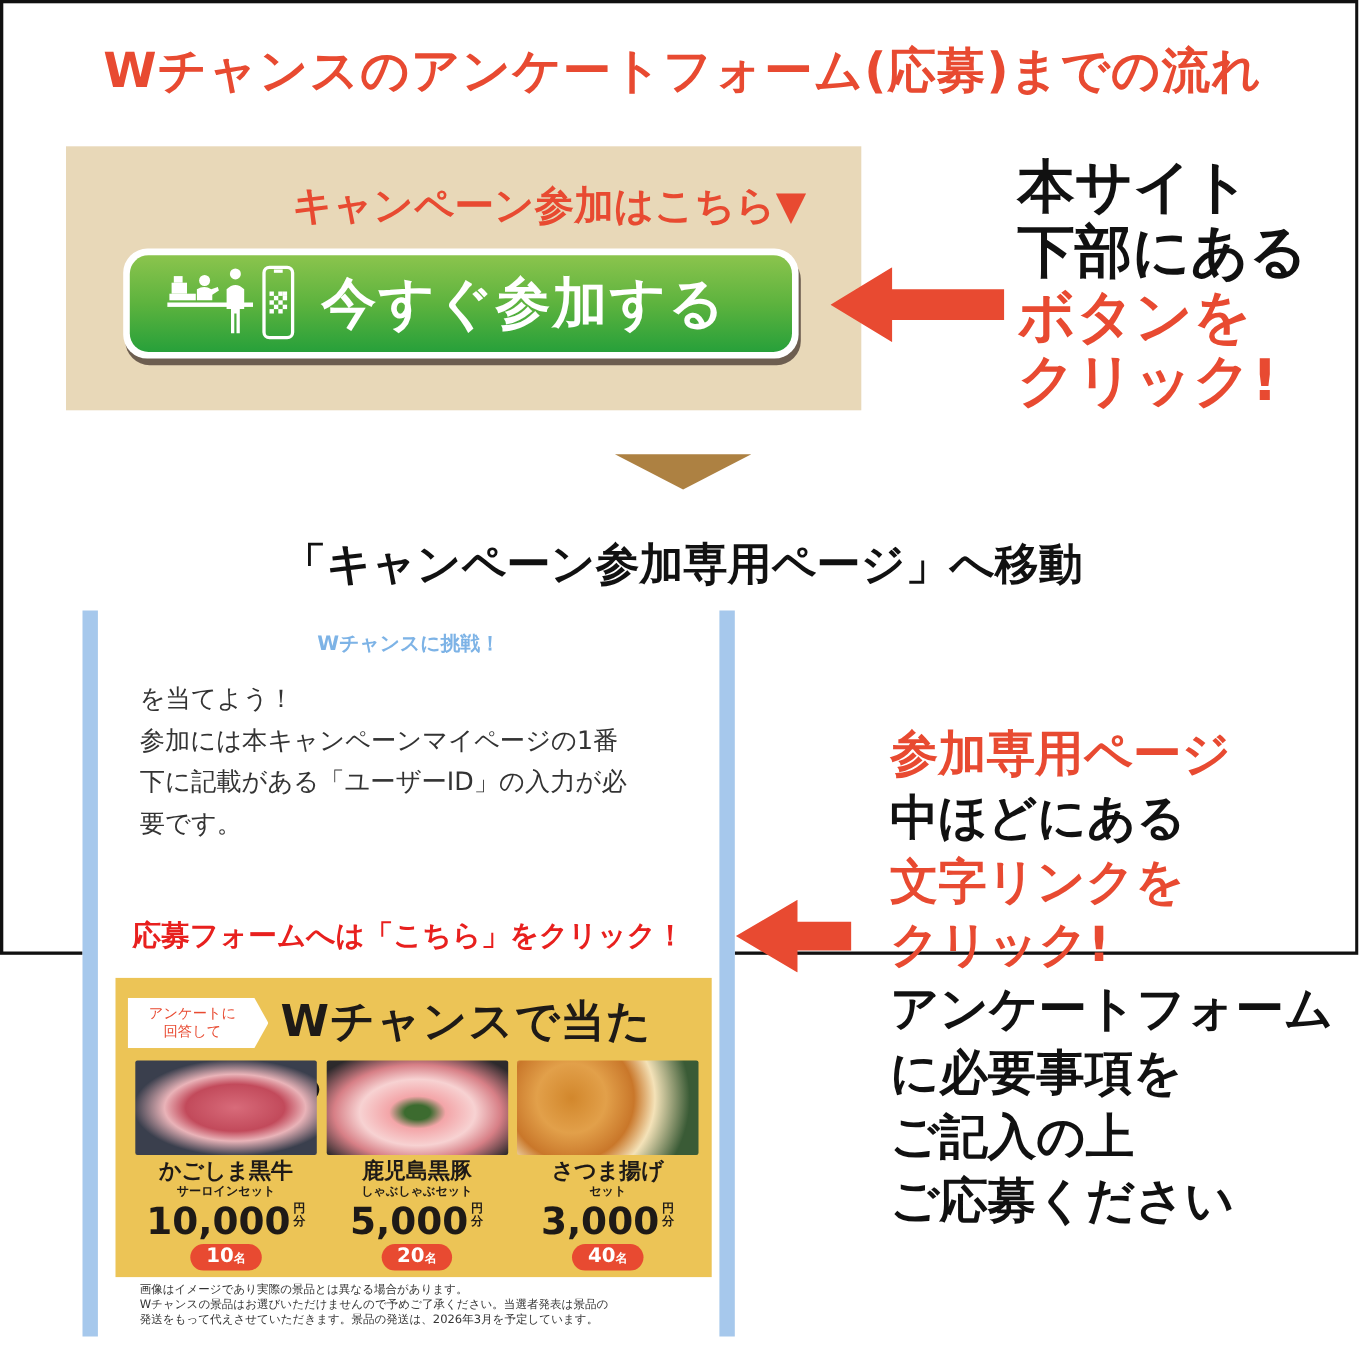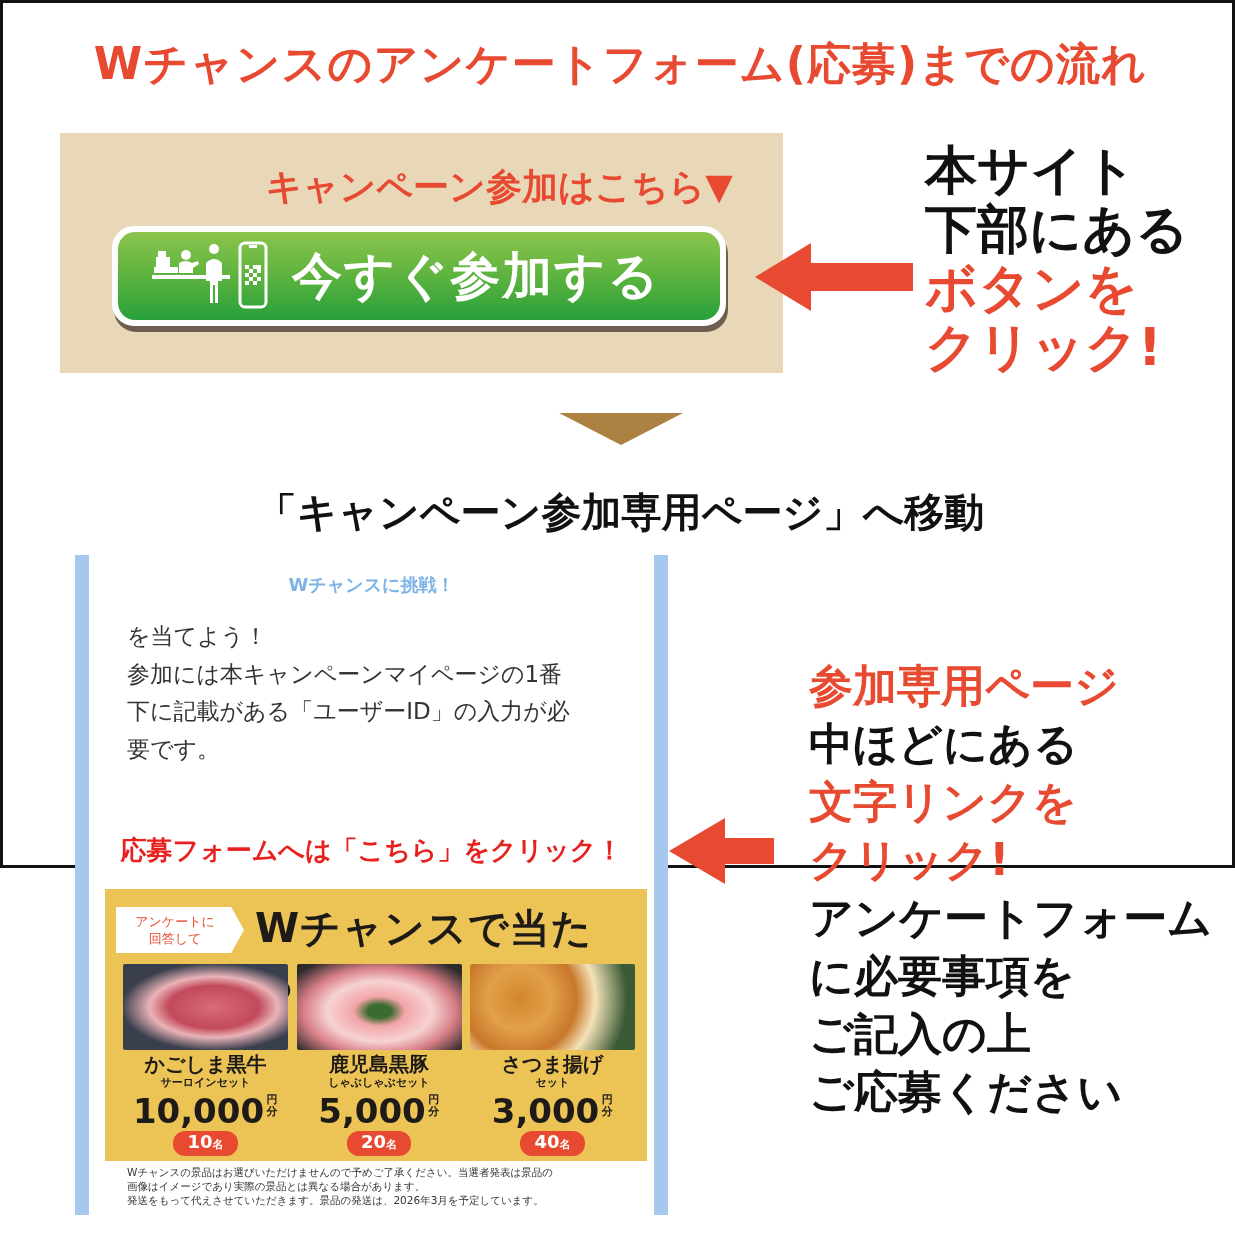--- a/index.html
+++ b/index.html
@@ -148,22 +148,22 @@
           <div class="prize-img img-fish"></div>
           <div class="prize-name">さつま揚げ</div>
           <div class="prize-sub">セット</div>
           <div class="prize-price"><span>3,000</span><span class="prize-unit">円分</span></div>
           <div class="prize-count"><span>40</span><small>名</small></div>
         </div>
       </div>
     </div>
 
     <div class="note">
+      <div>画像はイメージであり実際の景品とは異なる場合があります。</div>
       <div>Wチャンスの景品はお選びいただけませんので予めご了承ください。当選者発表は景品の</div>
-      <div>画像はイメージであり実際の景品とは異なる場合があります。</div>
       <div>発送をもって代えさせていただきます。景品の発送は、2026年3月を予定しています。</div>
     </div>
   </div>
 
   <div class="arrow" style="left:666px; top:815px;">
     <svg width="105" height="66" viewBox="0 0 105 66">
         <polygon points="0,33 56,0 56,20 105,20 105,46 56,46 56,66" fill="#e84a31"></polygon>
       </svg>
   </div>
 

